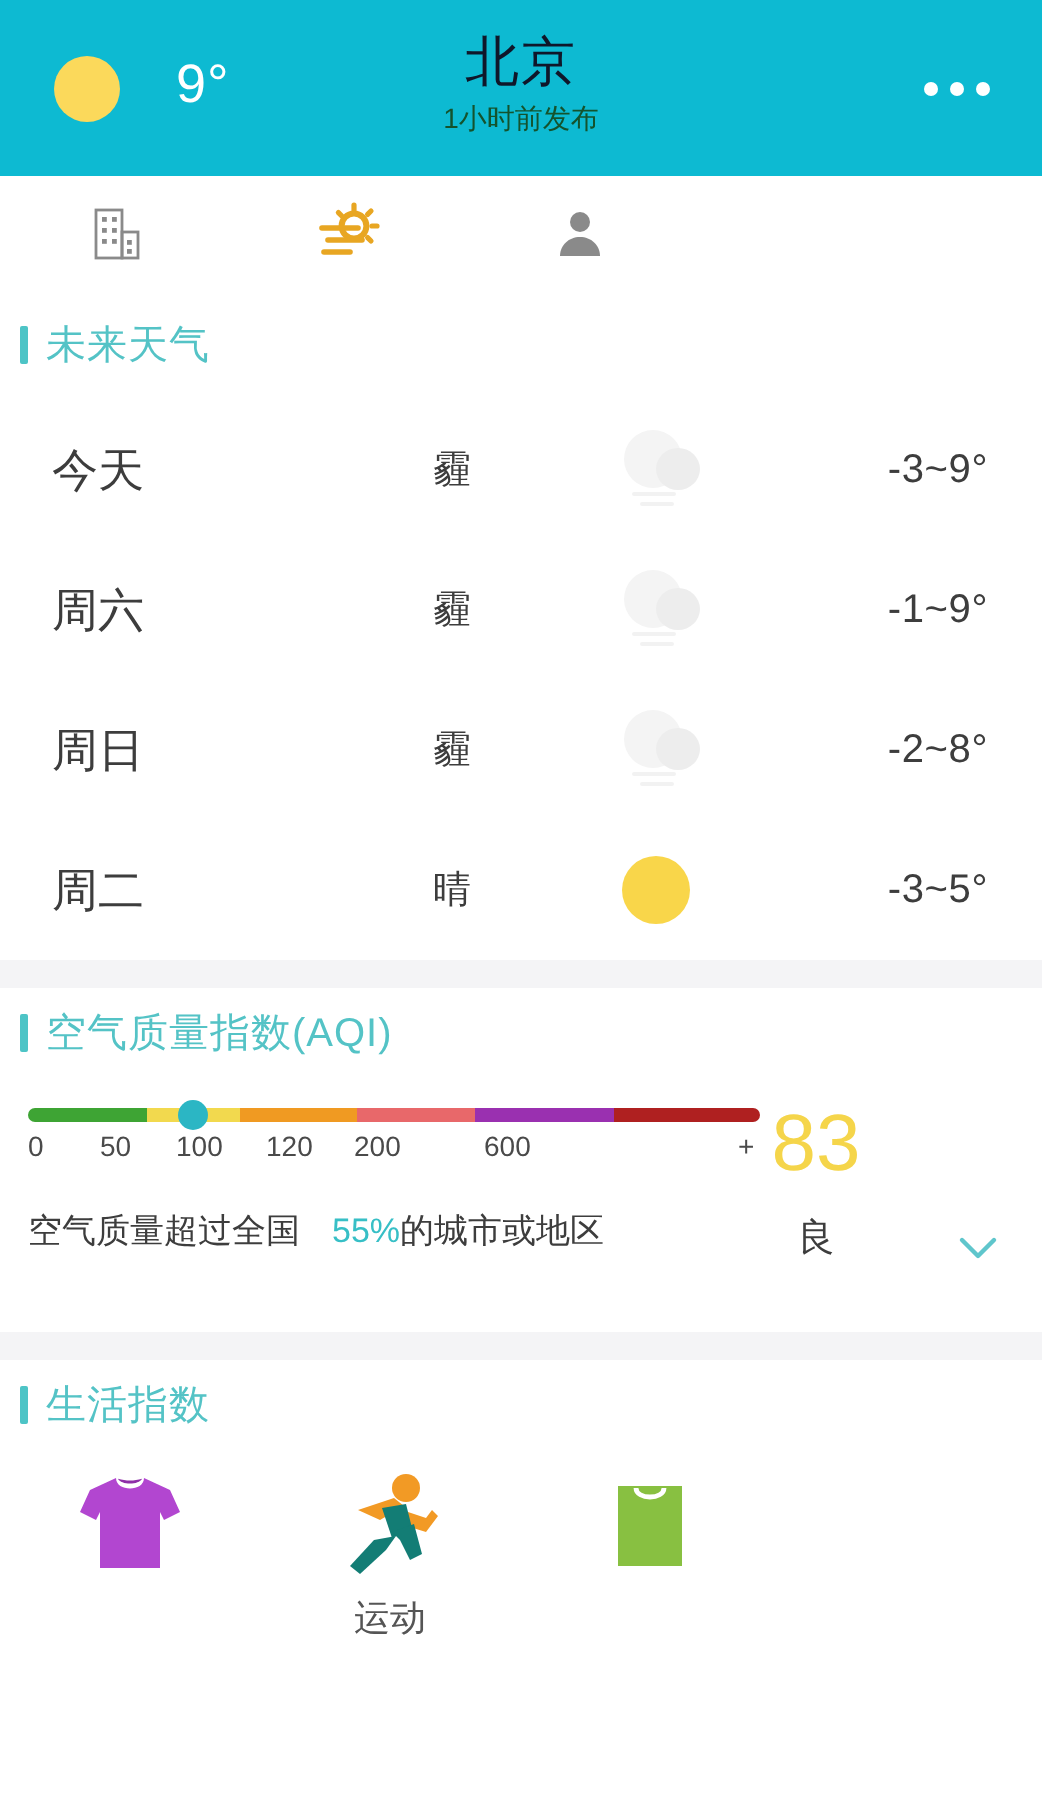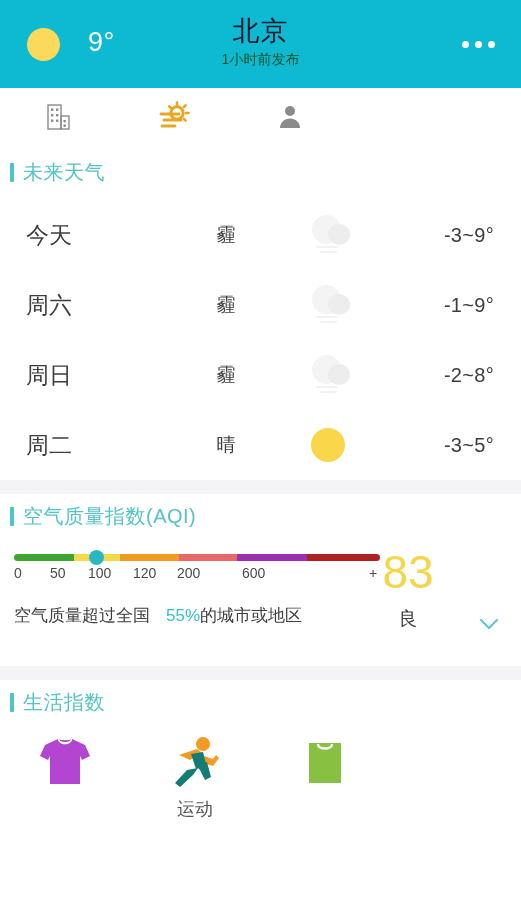--- a/index.html
+++ b/index.html
@@ -232,21 +232,21 @@
     left: 14px; top: 66px;
     font-size: 17px;
     color: #3D3D3D;
   }
   .aqi-desc b { color: #37BFC6; font-weight: 400; padding-left: 16px; }
   .aqi-value {
     position: absolute;
     right: 58px; top: 6px;
     width: 110px;
     text-align: center;
-    font-size: 46px;
+    font-size: 40px;
     color: #F5D54A;
     line-height: 56px;
     font-weight: 400;
   }
   .aqi-level {
     position: absolute;
     right: 58px; top: 68px;
     width: 110px;
     text-align: center;
     font-size: 19px;

